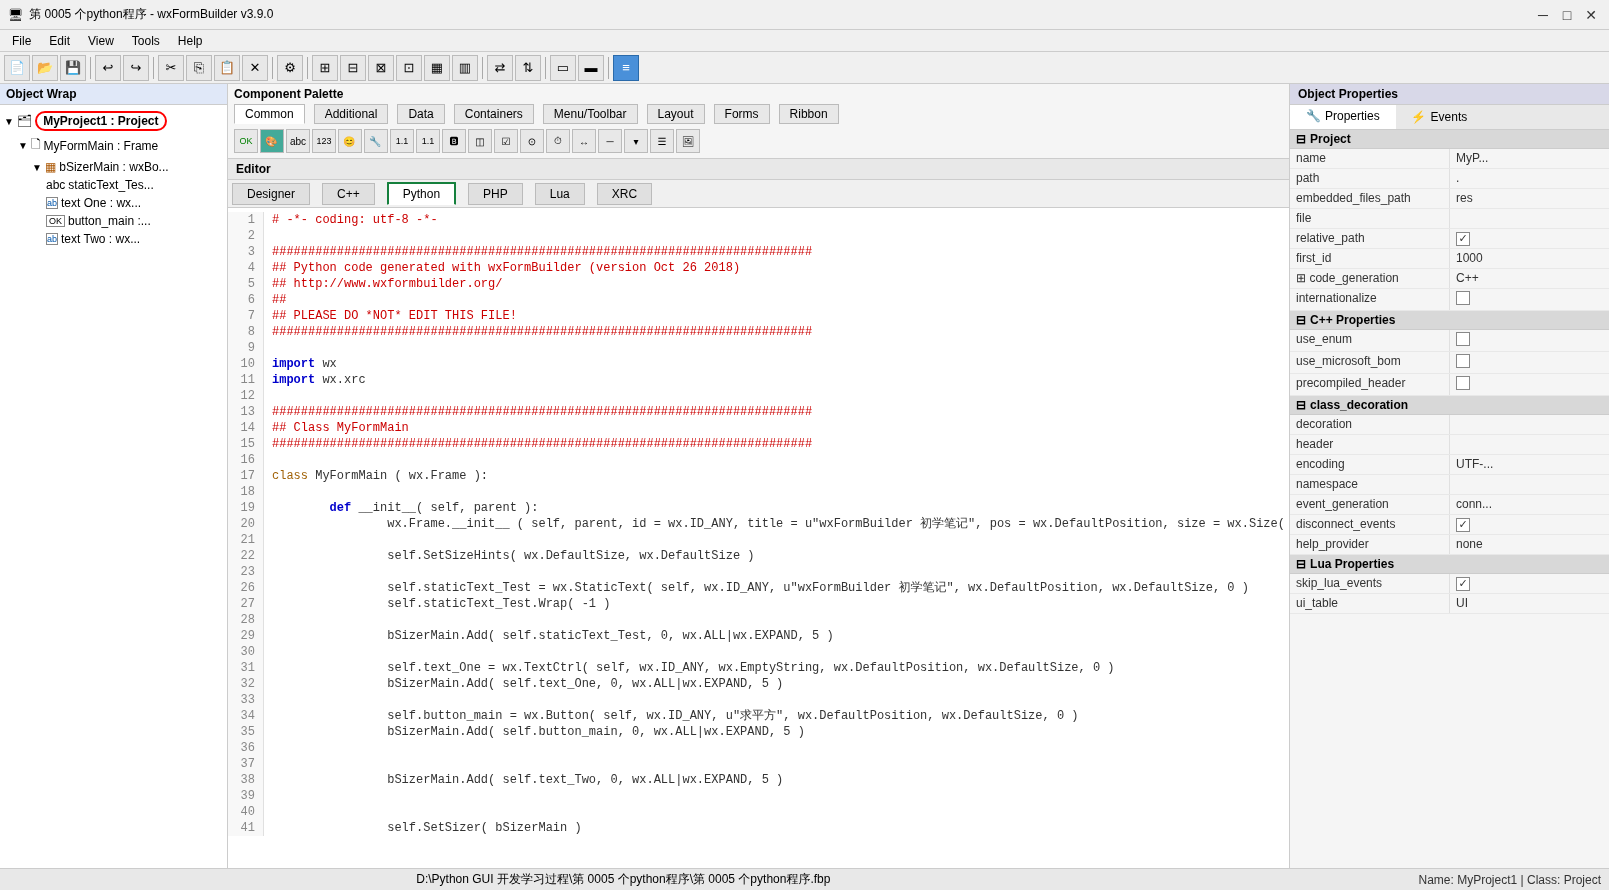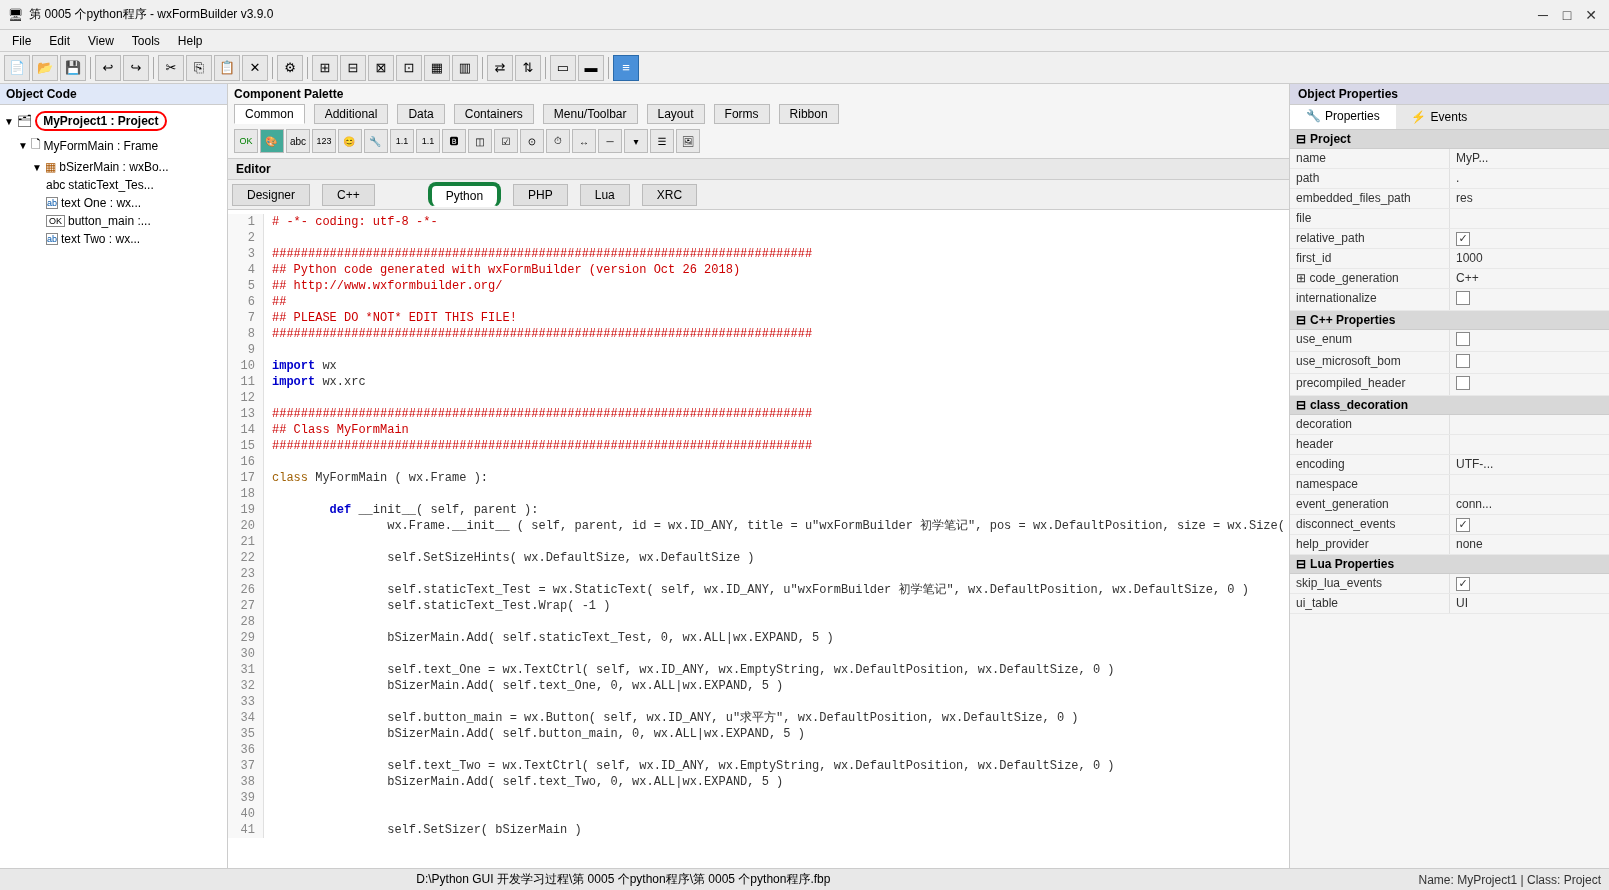--- a/index.html
+++ b/index.html
@@ -145,21 +145,21 @@
     }
     .editor-tab {
       padding: 3px 14px;
       background: #e0e0e0;
       border: 1px solid #bbb;
       cursor: pointer;
       font-size: 12px;
       display: flex; align-items: center; gap: 4px;
     }
     .editor-tab.active { background: #fff; border-bottom: 1px solid #fff; }
-    .python-tab { border: 4px solid #15803d; border-radius: 8px; margin-left: 41px; }
+    .python-tab { border: 2px solid #15803d; border-radius: 1px; }
 
     #code-editor {
       flex: 1;
       overflow: auto;
       background: #fff;
       padding: 4px 0;
       font-family: 'Courier New', monospace;
       font-size: 12px;
       position: relative;
     }
@@ -317,21 +317,21 @@
   <div class="tb-sep"></div>
   <div class="tb-btn">▭</div>
   <div class="tb-btn">▬</div>
   <div class="tb-sep"></div>
   <div class="tb-btn" style="background:#4a90d9; color:#fff; font-weight:bold; border-color:#2a6aaa;">≡</div>
 </div>
 
 <div id="main-layout">
 
   <div id="object-tree">
-    <div id="object-tree-title">Object Code</div>
+    <div id="object-tree-title">Object Wrap</div>
     <div id="object-tree-content">
 
       <div class="tree-item" style="position:relative;">
         <span style="font-size:10px;">▼</span>
         <span>🗂</span>
         <span style="font-weight:bold; border:2px solid red; border-radius:30px; padding:1px 6px;">MyProject1 : Project</span>
       </div>
 
       <div class="tree-item tree-indent">
         <span style="font-size:10px;">▼</span>
@@ -547,21 +547,20 @@
           <div class="code-line">
             <span class="line-num">35</span>
             <span class="line-content">		bSizerMain.Add( self.button_main, 0, wx.ALL|wx.EXPAND, 5 )</span>
           </div>
           <div class="code-line">
             <span class="line-num">36</span>
             <span class="line-content"></span>
           </div>
           <div class="code-line">
             <span class="line-num">37</span>
-            <span class="line-content">		self.text_Two = wx.TextCtrl( self, wx.ID_ANY, wx.EmptyString, wx.DefaultPosition, wx.DefaultSize, 0 )</span>
           </div>
           <div class="code-line">
             <span class="line-num">38</span>
             <span class="line-content">		bSizerMain.Add( self.text_Two, 0, wx.ALL|wx.EXPAND, 5 )</span>
           </div>
           <div class="code-line">
             <span class="line-num">39</span>
             <span class="line-content"></span>
           </div>
           <div class="code-line">

